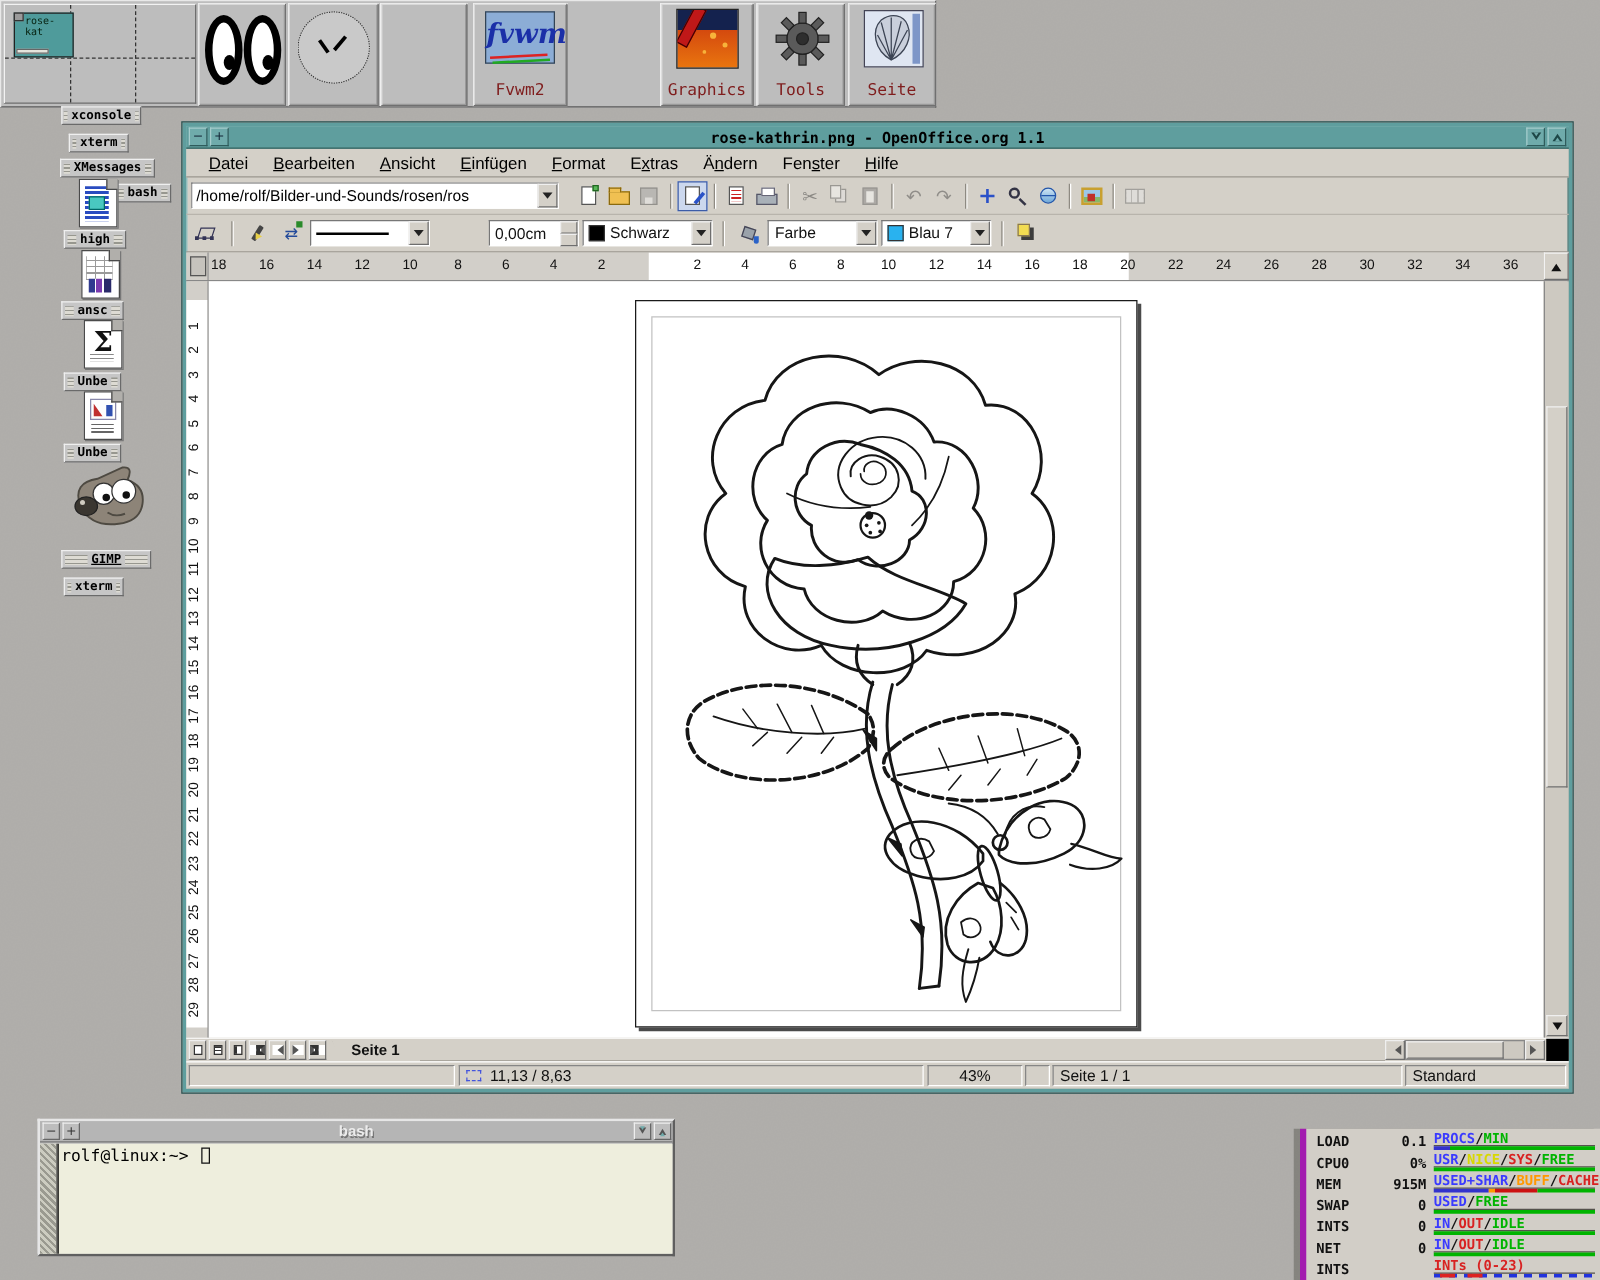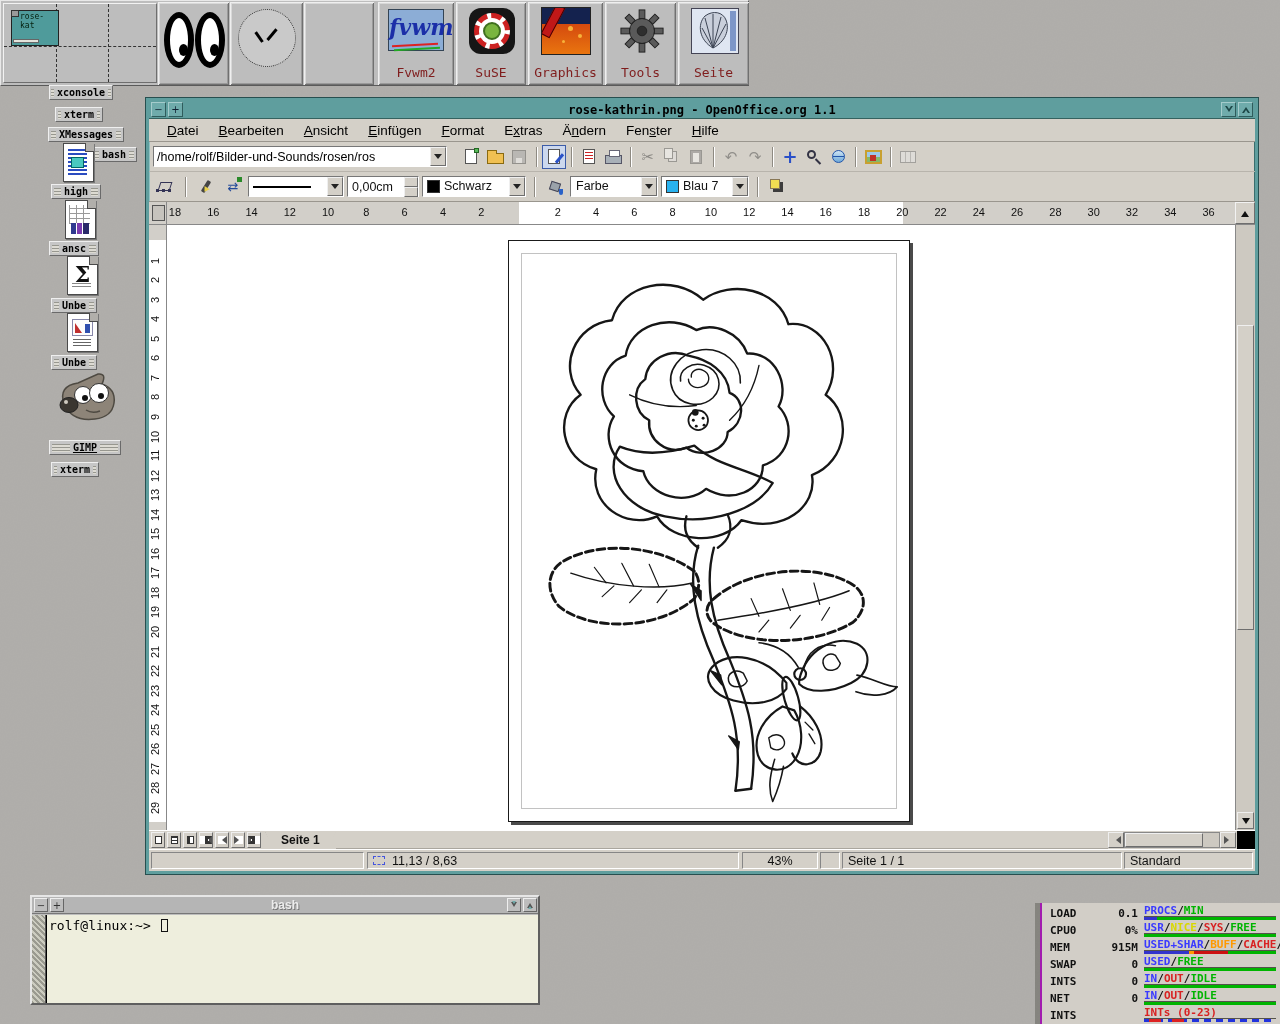--- a/index.html
+++ b/index.html
@@ -146,21 +146,21 @@
   .icon-editpoints .g1{width:12px;height:9px;border:1px solid #335;transform:skewX(-18deg);}
   .icon-editpoints .g2{position:absolute;left:3px;top:14px;width:3px;height:3px;background:#335;box-shadow:6px 0 0 #335,12px 0 0 #335;}
   .icon-pen .g1{width:4px;height:13px;background:#454545;transform:rotate(32deg);border-radius:1px;}
   .icon-pen .g2{position:absolute;bottom:4px;left:8px;width:0;height:0;border:3px solid transparent;border-top:5px solid #e8d048;transform:rotate(32deg);}
   .icon-arrowends::before{content:"⇄";font-size:13px;color:#234a9a;}
   .icon-arrowends .g2{position:absolute;right:3px;top:2px;width:5px;height:5px;background:#2a8a2a;}
   .icon-areacan .g1{width:10px;height:9px;background:#9aa2aa;border:1px solid #445;transform:rotate(18deg);}
   .icon-areacan .g2{position:absolute;right:4px;bottom:4px;width:4px;height:6px;background:#2a62c8;border-radius:0 0 3px 3px;}
   .icon-shadow .g1{width:10px;height:10px;background:#f2dc52;border:1px solid #875;box-shadow:3px 3px 0 #3c3c3c;margin:-3px 3px 3px -3px;}
   .line-sample{width:58px;height:2px;background:#000;margin:0 4px;}
-  .spin{display:flex;background:#fff;border:1px solid;border-color:#777 #fff #fff #777;height:21px;align-items:center;}
+  .spin{display:flex;background:#fff;border:1px solid;border-color:#777 #fff #fff #777;height:21px;align-items:center;margin-left:44px;}
   .spin .sval{font:12.5px "Liberation Sans",sans-serif;padding:0 4px;width:56px;}
   .spin-btns{display:flex;flex-direction:column;}
   .spin-btns b{width:14px;height:10px;background:#d4d0c8;border:1px solid;border-color:#efefef #6e6e6e #6e6e6e #efefef;
                display:flex;align-items:center;justify-content:center;}
   .spin-btns b::before{content:"";width:0;height:0;border:3px solid transparent;}
   .spin-up::before{border-bottom:4px solid #222;margin-bottom:2px;}
   .spin-dn::before{border-top:4px solid #222;margin-top:2px;}
   .swatch{width:13px;height:13px;border:1px solid #333;margin:0 4px;flex:0 0 13px;align-self:center;}
   .cname{font:12.5px "Liberation Sans",sans-serif;flex:1;padding-top:2px;}
 
@@ -228,21 +228,21 @@
   .term-btn{position:absolute;top:1px;width:14px;height:14px;background:#bdbdbd;
             border:1px solid;border-color:#eee #666 #666 #eee;display:flex;align-items:center;justify-content:center;
             font:10px "DejaVu Sans",sans-serif;color:#333;}
   #term-body{position:absolute;left:0;top:18px;right:0;bottom:0;background:#eeeedd;display:flex;}
   #term-scroll{width:14px;background:repeating-linear-gradient(45deg,#9a9a90 0 2px,#ccccc0 2px 4px);border-right:1px solid #555;}
   #term-text{flex:1;font:13px "DejaVu Sans Mono",monospace;color:#000;padding:3px 2px;border-left:1px solid #000;}
   #term-cursor{display:inline-block;width:7px;height:13px;border:1px solid #111;vertical-align:-2px;margin-left:2px;}
 
   
   #monitor{position:absolute;left:1040px;top:903px;width:240px;height:121px;z-index:4;background:#d2cec7;
-           border-left:2px solid #a21caf;box-shadow:-5px 0 0 #55555077;padding:1px 2px 0 4px;}
+           border-left:5px solid #a21caf;box-shadow:-5px 0 0 #55555077;padding:1px 2px 0 4px;}
   .mrow{position:relative;height:17px;}
   .mlabel{position:absolute;left:4px;top:3px;font:bold 11px "DejaVu Sans Mono",monospace;color:#111;}
   .mvalue{position:absolute;left:40px;top:3px;width:52px;text-align:right;font:bold 11px "DejaVu Sans Mono",monospace;color:#111;}
   .mlegend{position:absolute;left:98px;top:0px;font:bold 11px "DejaVu Sans Mono",monospace;white-space:nowrap;}
   .mbar{position:absolute;left:98px;right:2px;bottom:1px;height:4px;display:flex;border-top:1px solid #55524c;}
   .mbar i{height:100%;}
   .mbar-dashed{background:repeating-linear-gradient(90deg,#2233dd 0 7px,#d2cec7 7px 12px);}
   .mbar-dashed i.rd{position:absolute;top:0;height:100%;width:12px;background:#d22;}
 </style>
 </head>
@@ -282,27 +282,20 @@
         <span class="clock-hand" style="left:27px;top:16px;width:3px;height:14px;transform:rotate(40deg)"></span>
         <span class="clock-hand" style="left:22px;top:20px;width:3px;height:12px;transform:rotate(-35deg)"></span>
       </span>
     </div>
     <div class="pbtn raised2" style="left:303px;width:70px"></div>
     <div class="pbtn raised2" style="left:377px;width:76px">
       <span class="fvwm-ic">fvwm</span>
         <i style="position:absolute;left:14px;top:42px;width:46px;height:2px;background:#d22;transform:rotate(-3deg)"></i>
       <i style="position:absolute;left:16px;top:46px;width:46px;height:2px;background:#2a2;transform:rotate(-3deg)"></i>
       <span class="plabel">Fvwm2</span>
-    </div>
-    <div class="pbtn raised2" style="left:455px;width:70px">
-      <span class="suse-ic">
-          <span class="suse-ring"></span>
-          <span class="suse-core"></span>
-        </span>
-      <span class="plabel">SuSE</span>
     </div>
     <div class="pbtn raised2" style="left:527px;width:75px">
       <span class="gfx-ic">
         <i class="gfx-brush"></i>
         <i class="gfx-dot" style="left:26px;top:18px"></i>
           <i class="gfx-dot" style="left:36px;top:26px;width:4px;height:4px"></i>
           <i class="gfx-dot" style="left:20px;top:32px;width:3px;height:3px"></i>
       </span>
       <span class="plabel">Graphics</span>
     </div>

